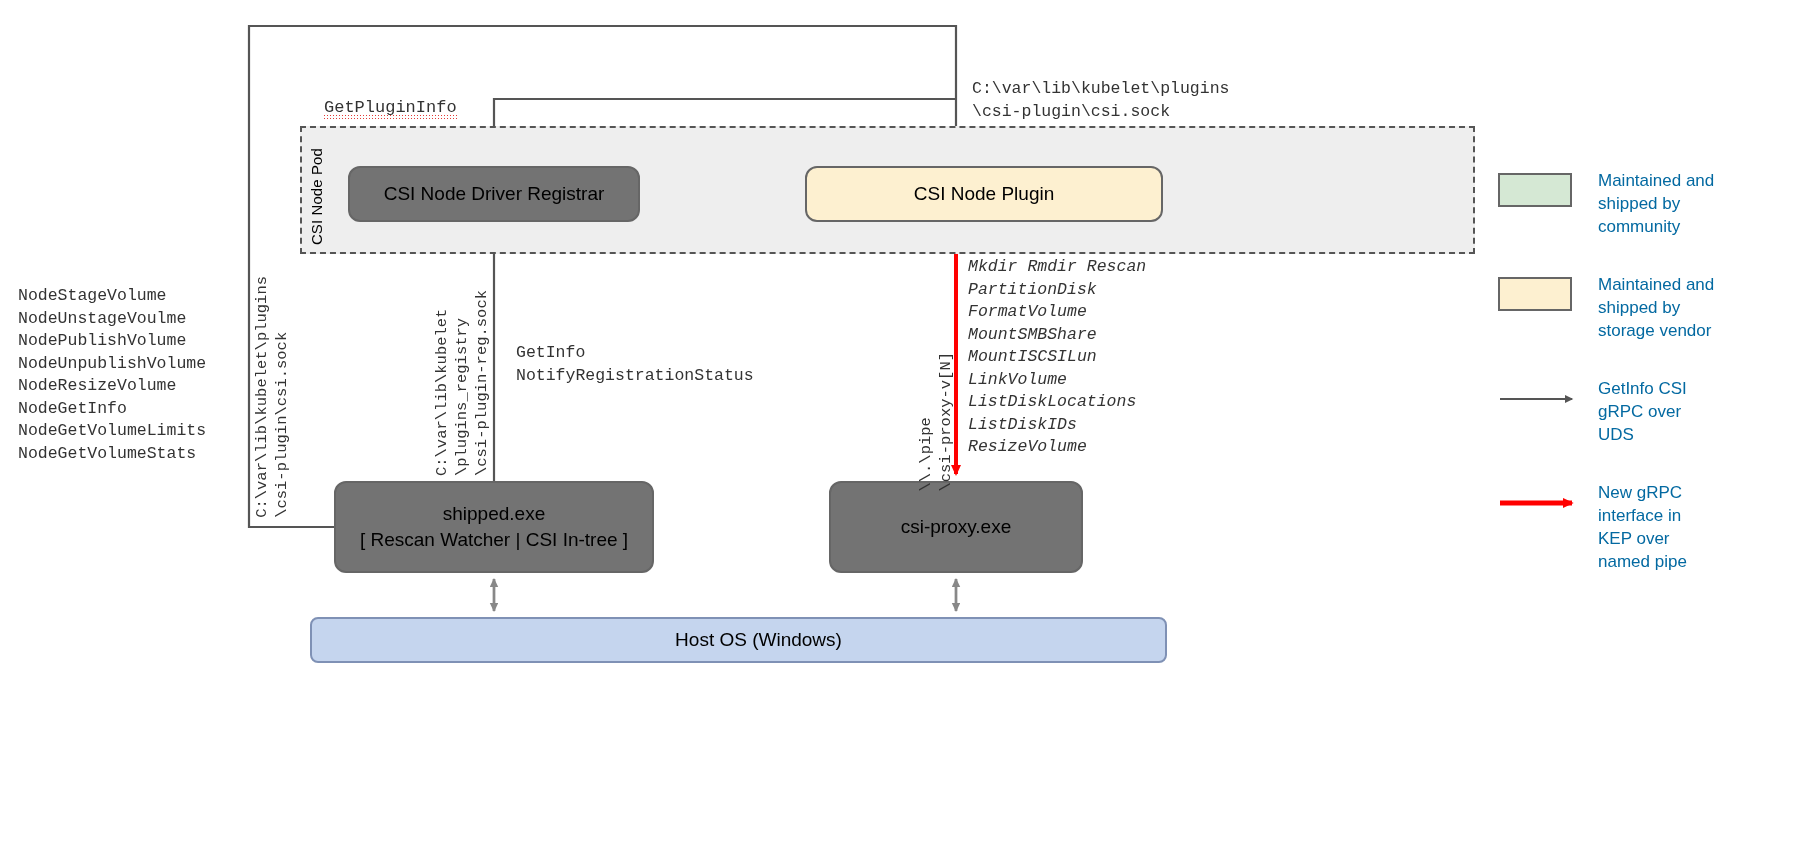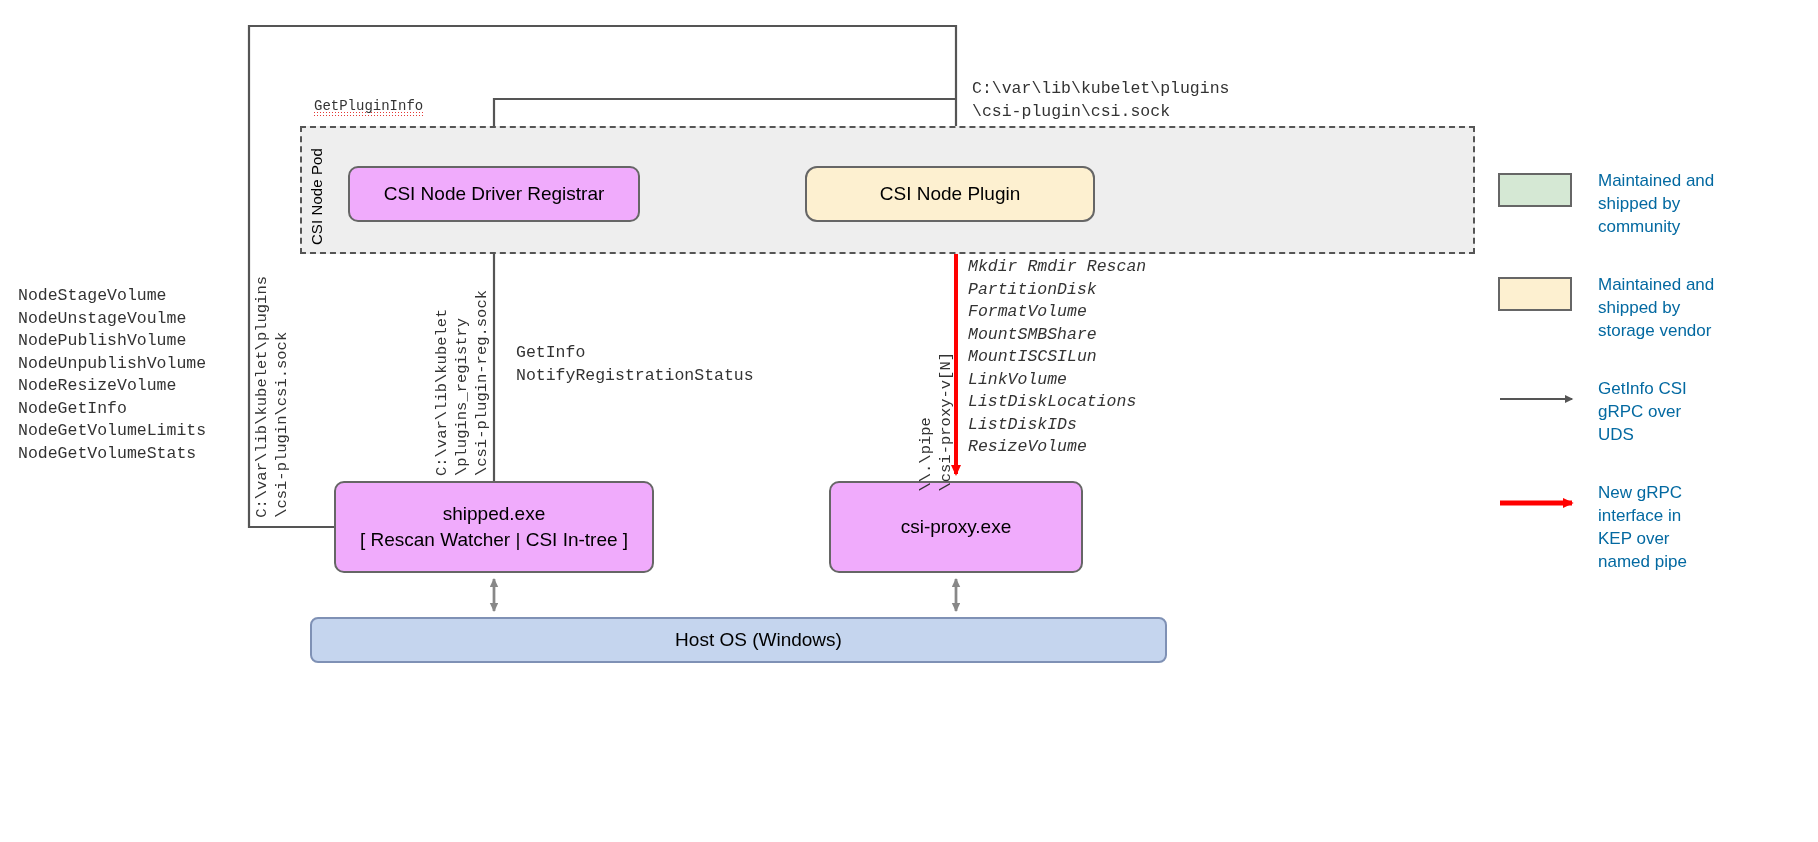--- a/index.html
+++ b/index.html
@@ -23,26 +23,26 @@
     white-space:nowrap;
   }
 
   
   .node{
     position:absolute;box-sizing:border-box;
     border:2px solid #666666;border-radius:12px;
     display:flex;align-items:center;justify-content:center;
     text-align:center;color:#000;font-size:19px;line-height:1.35;
   }
-  .green{background:#f0abfc;border-radius:10px;}
+  .green{background:#737373;}
   .yellow{background:#fdf0d0;}
   .blue{background:#c5d5ee;padding-left:40px;}
 
   #registrar{left:348px;top:166px;width:292px;height:56px;}
-  #plugin{left:805px;top:166px;width:290px;height:56px;}
+  #plugin{left:805px;top:166px;width:358px;height:56px;}
   #kubelet{left:334px;top:481px;width:320px;height:92px;}
   #csiproxy{left:829px;top:481px;width:254px;height:92px;}
   #hostos{left:310px;top:617px;width:857px;height:46px;border-radius:8px;
           border:2px solid #7f91b5;font-size:19px;}
 
   
   .mono{
     position:absolute;font-family:"Liberation Mono",monospace;
     font-size:16.5px;line-height:22.5px;color:#333333;white-space:pre;
   }
@@ -58,22 +58,22 @@
     position:absolute;font-family:"Liberation Mono",monospace;
     font-size:15.5px;line-height:20px;color:#333333;white-space:pre;
     writing-mode:vertical-rl;transform:rotate(180deg);
   }
   #v-csi-sock{left:252px;top:276px;}
   #v-reg-sock{left:432px;top:290px;}
   #v-pipe{left:916px;top:352px;}
 
   
   #getplugininfo{
-    left:314px;top:98px;font-family:"Liberation Mono",monospace;
-    font-size:14px;color:#333333;position:absolute;padding-bottom:3px;
+    left:324px;top:98px;font-family:"Liberation Mono",monospace;
+    font-size:17px;color:#333333;position:absolute;padding-bottom:3px;
     background-image:
       radial-gradient(circle at 2px 3px, rgba(0,0,0,0) 1.6px, #e53935 1.7px, #e53935 2.2px, rgba(0,0,0,0) 2.3px);
     background-size:6px 6px;background-repeat:repeat-x;background-position:0 100%;
   }
 
   
   .legend{position:absolute;left:1498px;top:168px;width:310px;}
   .leg-row{display:flex;align-items:flex-start;margin-bottom:34px;}
   .leg-key{width:100px;flex:0 0 100px;display:flex;align-items:center;justify-content:flex-start;height:44px;}
   .swatch{width:74px;height:34px;border:2px solid #666666;box-sizing:border-box;}

